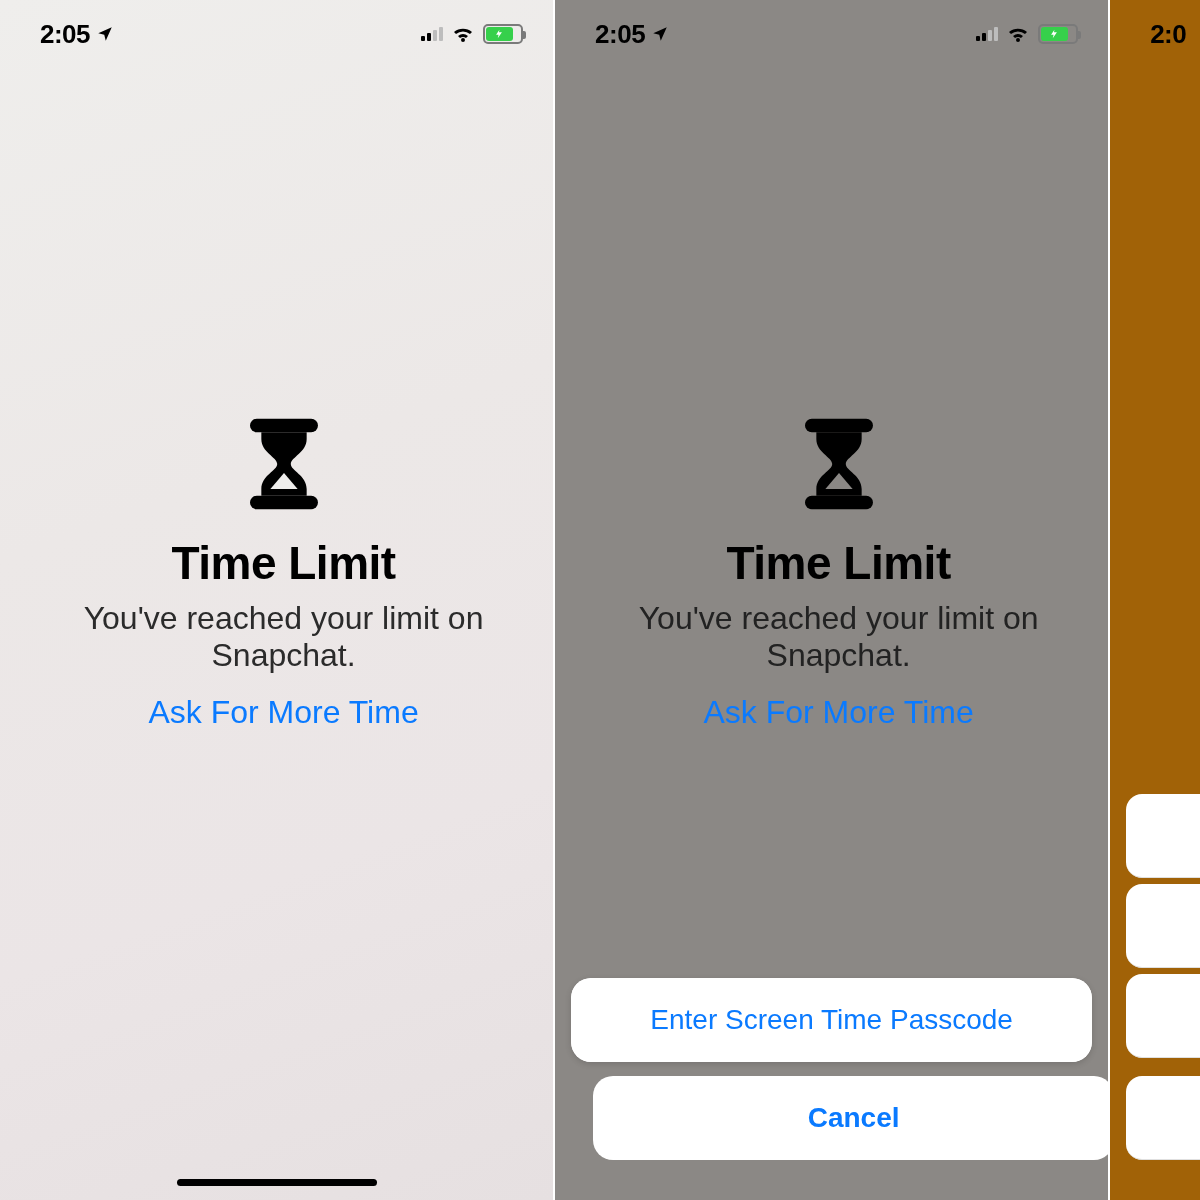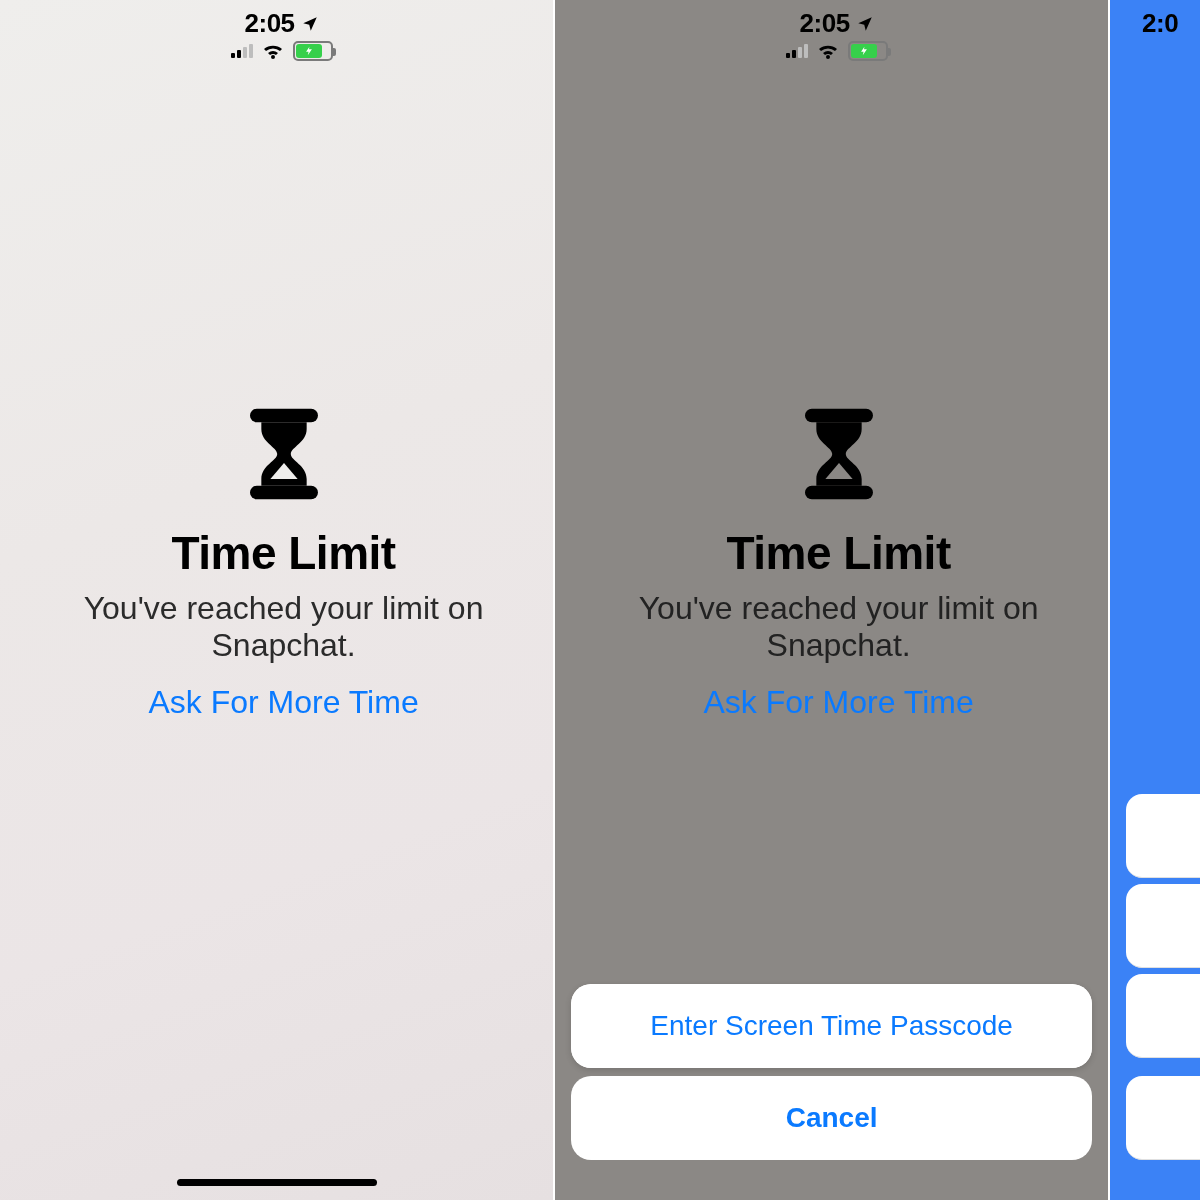--- a/index.html
+++ b/index.html
@@ -8,33 +8,32 @@
 
   .phone {
     position: relative;
     height: 1200px;
     display: flex;
     flex-direction: column;
     overflow: hidden;
   }
   .phone-1 { width: 554px; background: linear-gradient(160deg, #efeeec 0%, #ece8e7 40%, #ebe5e6 70%, #e6e0e1 100%); }
   .phone-2 { width: 554px; background: #8b8885; margin-left: 2px; }
-  .phone-3 { width: 90px; background: #3b82f6; margin-left: 2px; }
+  .phone-3 { width: 90px; background: #a16207; margin-left: 2px; }
 
   
   .status-bar {
     position: relative;
     height: 60px;
     display: flex;
     align-items: center;
     justify-content: space-between;
     padding: 8px 30px 0 40px;
     color: #000;
     font-weight: 600;
-    flex-direction: column;
   }
   .status-left { display: flex; align-items: center; gap: 6px; font-size: 26px; letter-spacing: -0.5px;}
   .status-right { display: flex; align-items: center; gap: 8px; }
 
   .loc-arrow svg { width: 18px; height: 18px; display:block; }
   .signal { display:flex; align-items:flex-end; gap:2px; height:14px;}
   .signal i { width:4px; background:#000; display:block; border-radius:1px;}
   .signal i:nth-child(1){height:5px;}
   .signal i:nth-child(2){height:8px;}
   .signal i:nth-child(3){height:11px; background:#bdbdbd;}
@@ -50,21 +49,21 @@
   }
   .battery .fill{
     height:100%; width:78%; background:#36d04b; border-radius:3px;
     display:flex; align-items:center; justify-content:center;
   }
   .battery .bolt svg{ width:10px; height:14px; display:block;}
 
   
   .center-block {
     position: absolute;
-    top: 408px;
+    top: 418px;
     left: 0; right: 0;
     display: flex;
     flex-direction: column;
     align-items: center;
     text-align: center;
     padding: 0 30px;
     margin-left: 14px;
   }
   .hourglass svg { width: 68px; height: 92px; display:block; fill:#000; }
   .title {
@@ -99,40 +98,40 @@
     border-radius: 5px;
   }
 
   
   .action-sheet {
     position: absolute;
     left: 16px; right: 16px;
     bottom: 40px;
     display: flex;
     flex-direction: column;
-    gap: 8px;
+    gap: 14px;
   }
   .sheet-group {
     background: #fff;
     border-radius: 20px;
     overflow: hidden;
     box-shadow: 0 2px 6px rgba(0,0,0,0.15);
   }
   .sheet-btn {
     width: 100%;
     height: 84px;
     background: #fff;
     border: none;
     border-radius: 20px;
     font-size: 28px;
     color: #0a7aff;
     cursor: pointer;
     display:flex; align-items:center; justify-content:center;
   }
-  .sheet-btn.cancel { font-weight: 600; }
+  .sheet-btn.cancel { font-weight: 600; margin-left: 22px; }
 
   
   .phone-3 .status-bar { padding-left: 40px; }
   .sheet-partial {
     position:absolute;
     left:16px;
     bottom:40px;
     width: 400px;
     display:flex; flex-direction:column; gap:6px;
   }

